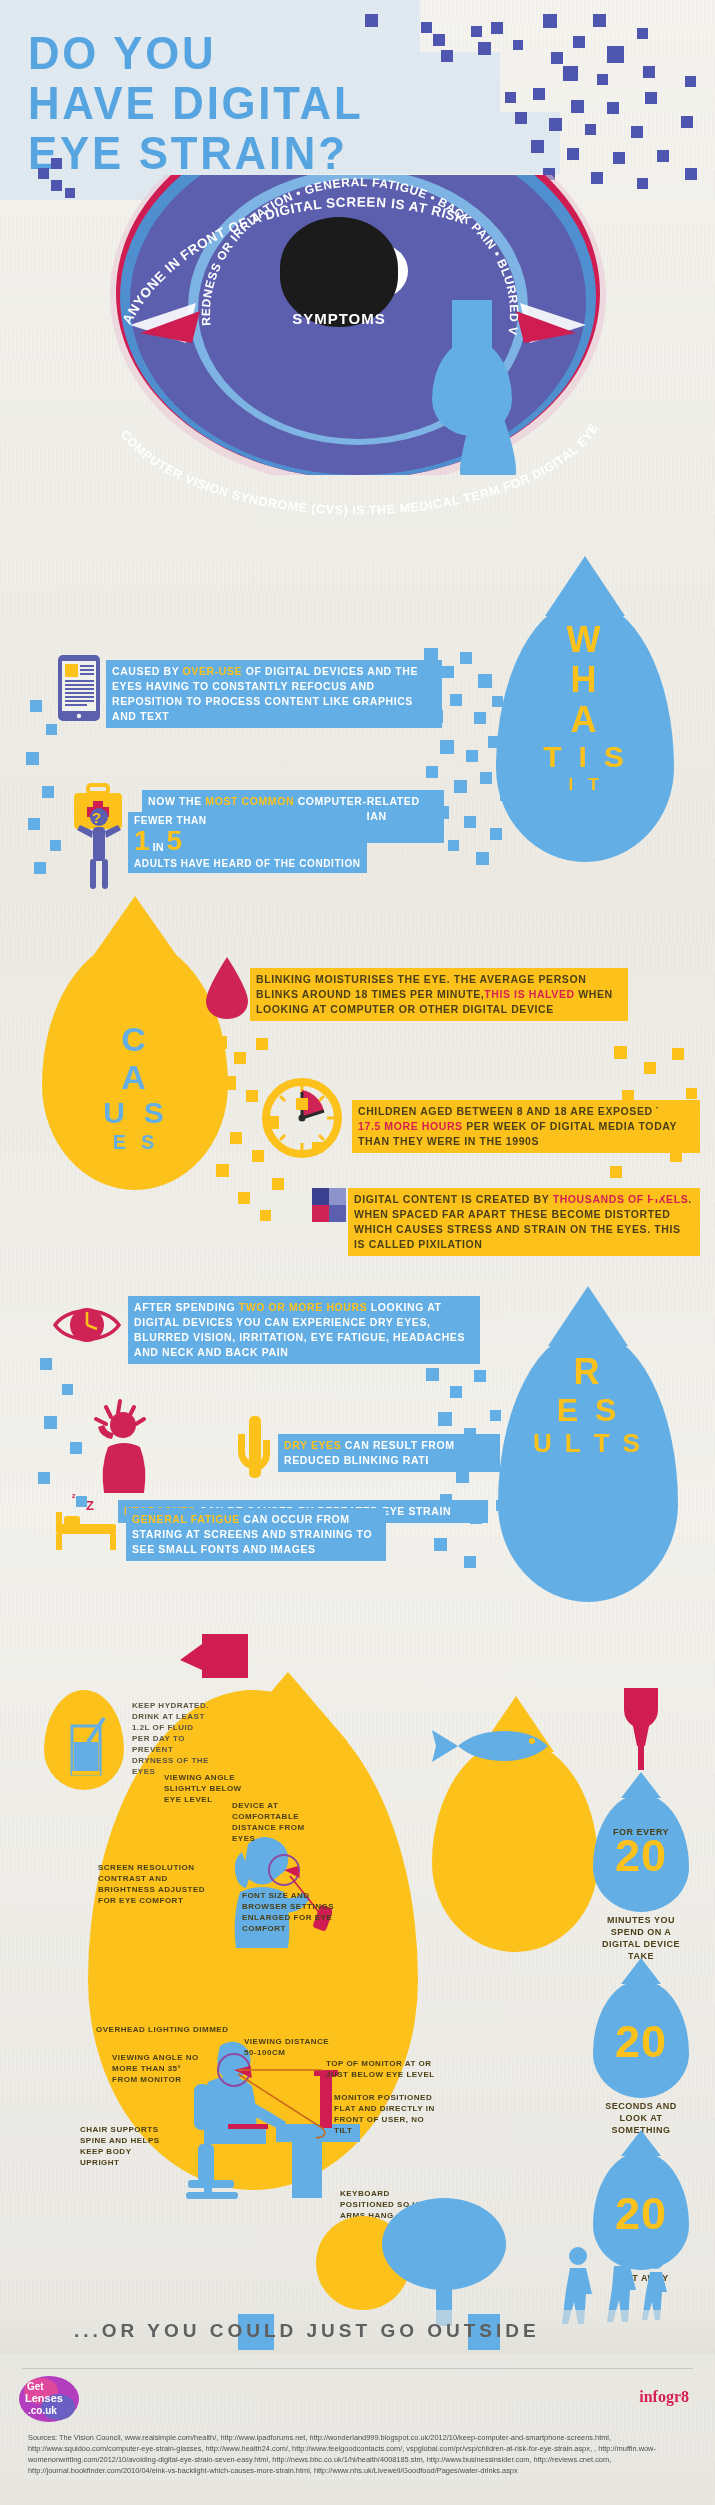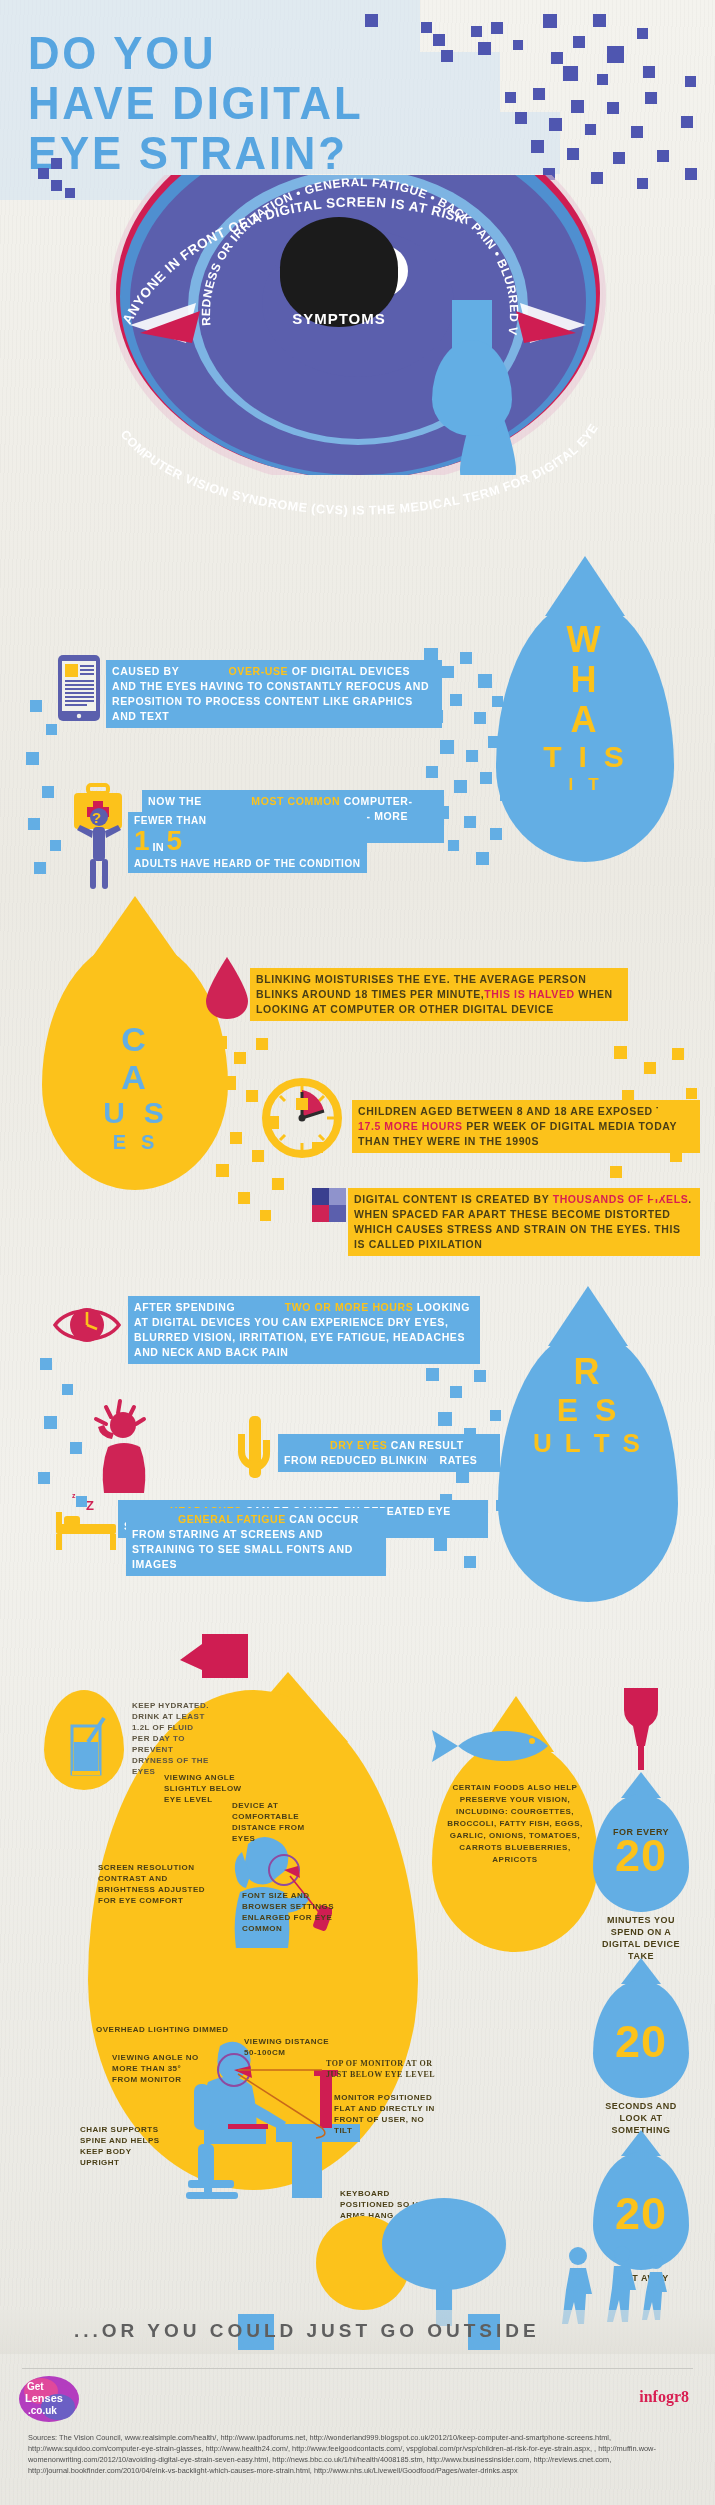--- a/index.html
+++ b/index.html
@@ -54,21 +54,21 @@
   .fact{
     position:absolute;
     font-weight:bold;
     letter-spacing:.6px;
     line-height:15px;
     font-size:10.5px;
     padding:4px 6px;
   }
   .fact.blue{background:#63aee4;color:#ffffff;}
   .fact.yellow{background:#fcc21b;color:#4a3f16;}
-  .hl-yellow{color:#fcc21b;margin-left:46px;}
+  .hl-yellow{color:#fcc21b;}
   .hl-red{color:#d81f52;}
   .hl-white{color:#ffffff;}
   
   #solution-banner{
     position:absolute;left:243px;top:1636px;width:260px;height:38px;
     background:#cf1d52;
     display:flex;align-items:center;justify-content:center;
   }
   #solution-banner span{color:#fcc21b;font-weight:bold;font-size:19px;letter-spacing:2px;}
   #big-drop{
@@ -580,21 +580,21 @@
     </g>
     <circle cx="72" cy="40" r="15" fill="none" stroke="#8f4aa0" stroke-width="2"></circle>
     <path d="M72 40 L86 36 L88 48 Z" fill="#cf1d52"></path>
     <line x1="78" y1="46" x2="110" y2="86" stroke="#cf1d52" stroke-width="1.6"></line>
     <rect x="104" y="76" width="14" height="24" rx="3" fill="#cf1d52" transform="rotate(20 111 88)"></rect>
   </svg>
 
   <div class="solnote" style="left:164px;top:1772px;width:78px;">VIEWING ANGLE SLIGHTLY BELOW EYE LEVEL</div>
   <div class="solnote" style="left:232px;top:1800px;width:74px;">DEVICE AT COMFORTABLE DISTANCE FROM EYES</div>
   <div class="solnote" style="left:98px;top:1862px;width:110px;">SCREEN RESOLUTION CONTRAST AND BRIGHTNESS ADJUSTED FOR EYE COMFORT</div>
-  <div class="solnote" style="left:242px;top:1890px;width:92px;">FONT SIZE AND BROWSER SETTINGS ENLARGED FOR EYE COMMON</div>
+  <div class="solnote" style="left:242px;top:1890px;width:92px;">FONT SIZE AND BROWSER SETTINGS ENLARGED FOR EYE COMFORT</div>
 
 
   <svg class="abs" style="left:172px;top:2040px;" width="200" height="160">
     <g fill="#63aee4">
       <path d="M48 6 q16 -10 28 4 q6 12 -2 22 l-6 6 q-10 6 -18 -2 q-8 -10 -2 -30 Z"></path>
       <path d="M36 42 q26 -12 44 4 q6 26 4 44 h-52 q-4 -26 4 -48 Z"></path>
       <rect x="22" y="44" width="16" height="46" rx="7"></rect>
       <path d="M32 88 h62 v16 h-62 Z"></path>
       <rect x="26" y="104" width="16" height="40" rx="5"></rect>
       <rect x="16" y="140" width="46" height="8" rx="3"></rect>
@@ -613,33 +613,32 @@
       <line x1="66" y1="30" x2="150" y2="30"></line>
       <line x1="66" y1="34" x2="150" y2="88"></line>
       <path d="M150 88 q8 8 -6 10"></path>
     </g>
     <rect x="56" y="84" width="40" height="5" fill="#cf1d52"></rect>
   </svg>
 
   <div class="solnote" style="left:96px;top:2024px;width:140px;">OVERHEAD LIGHTING DIMMED</div>
   <div class="solnote" style="left:112px;top:2052px;width:96px;">VIEWING ANGLE NO MORE THAN 35° FROM MONITOR</div>
   <div class="solnote" style="left:244px;top:2036px;width:96px;">VIEWING DISTANCE 50-100CM</div>
-  <div class="solnote" style="left:326px;top:2058px;width:110px;font-family:Liberation Serif, serif;">TOP OF MONITOR AT OR JUST BELOW EYE LEVEL</div>
+  <div class="solnote" style="left:326px;top:2058px;width:110px;">TOP OF MONITOR AT OR JUST BELOW EYE LEVEL</div>
   <div class="solnote" style="left:334px;top:2092px;width:104px;">MONITOR POSITIONED FLAT AND DIRECTLY IN FRONT OF USER, NO TILT</div>
   <div class="solnote" style="left:80px;top:2124px;width:92px;">CHAIR SUPPORTS SPINE AND HELPS KEEP BODY UPRIGHT</div>
   <div class="solnote" style="left:340px;top:2148px;width:104px;margin-top:40px;">KEYBOARD POSITIONED SO UPPER ARMS HANG VERTICALLY</div>
 
   <div class="abs" style="left:432px;top:1740px;width:166px;height:212px;background:#fcc21b;border-radius:50% 50% 50% 50%/58% 58% 42% 42%;"></div>
   <div class="abs" style="left:478px;top:1696px;width:0;height:0;border-left:38px solid transparent;border-right:38px solid transparent;border-bottom:56px solid #fcc21b;"></div>
   <svg class="abs" style="left:424px;top:1722px;" width="140" height="48">
     <path d="M34 24 C56 4 104 4 124 24 C104 44 56 44 34 24 Z" fill="#63aee4"></path>
     <path d="M34 24 L8 8 L12 24 L8 40 Z" fill="#63aee4"></path>
     <circle cx="108" cy="19" r="3" fill="#fcc21b"></circle>
   </svg>
-  <div class="solnote" style="left:444px;top:1782px;width:142px;text-align:center;line-height:12px;">CERTAIN FOODS ALSO HELP PRESERVE YOUR VISION, INCLUDING: COURGETTES, BROCCOLI, FATTY FISH, EGGS, GARLIC, ONIONS, TOMATOES, CARROTS BLUEBERRIES, APRICOTS</div>
 
   <svg class="abs" style="left:616px;top:1688px;" width="50" height="92">
     <path d="M8 0 h34 v22 q0 10 -9 16 l-4 20 h-8 l-4 -20 q-9 -6 -9 -16 Z" fill="#cf1d52"></path>
     <rect x="22" y="58" width="6" height="24" fill="#cf1d52"></rect>
   </svg>
   <div class="drop20-tip" style="left:621px;top:1772px;"></div>
   <div class="drop20" style="left:593px;top:1794px;">
     <div class="num">20</div>
   </div>
   <div class="t20" style="left:601px;top:1800px;width:80px;margin-top:26px;">FOR EVERY</div>

